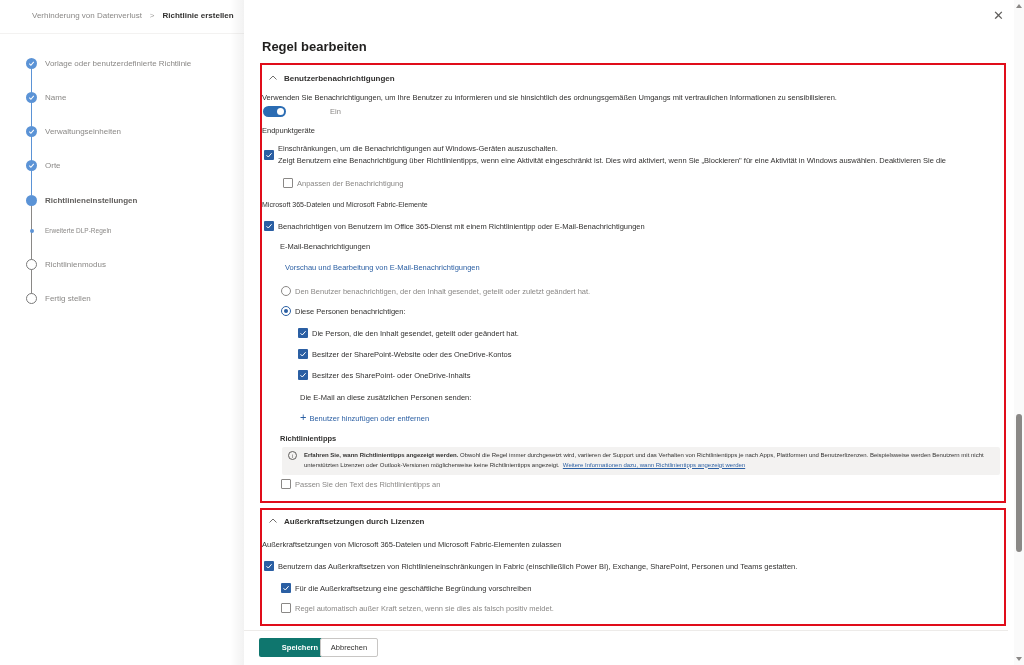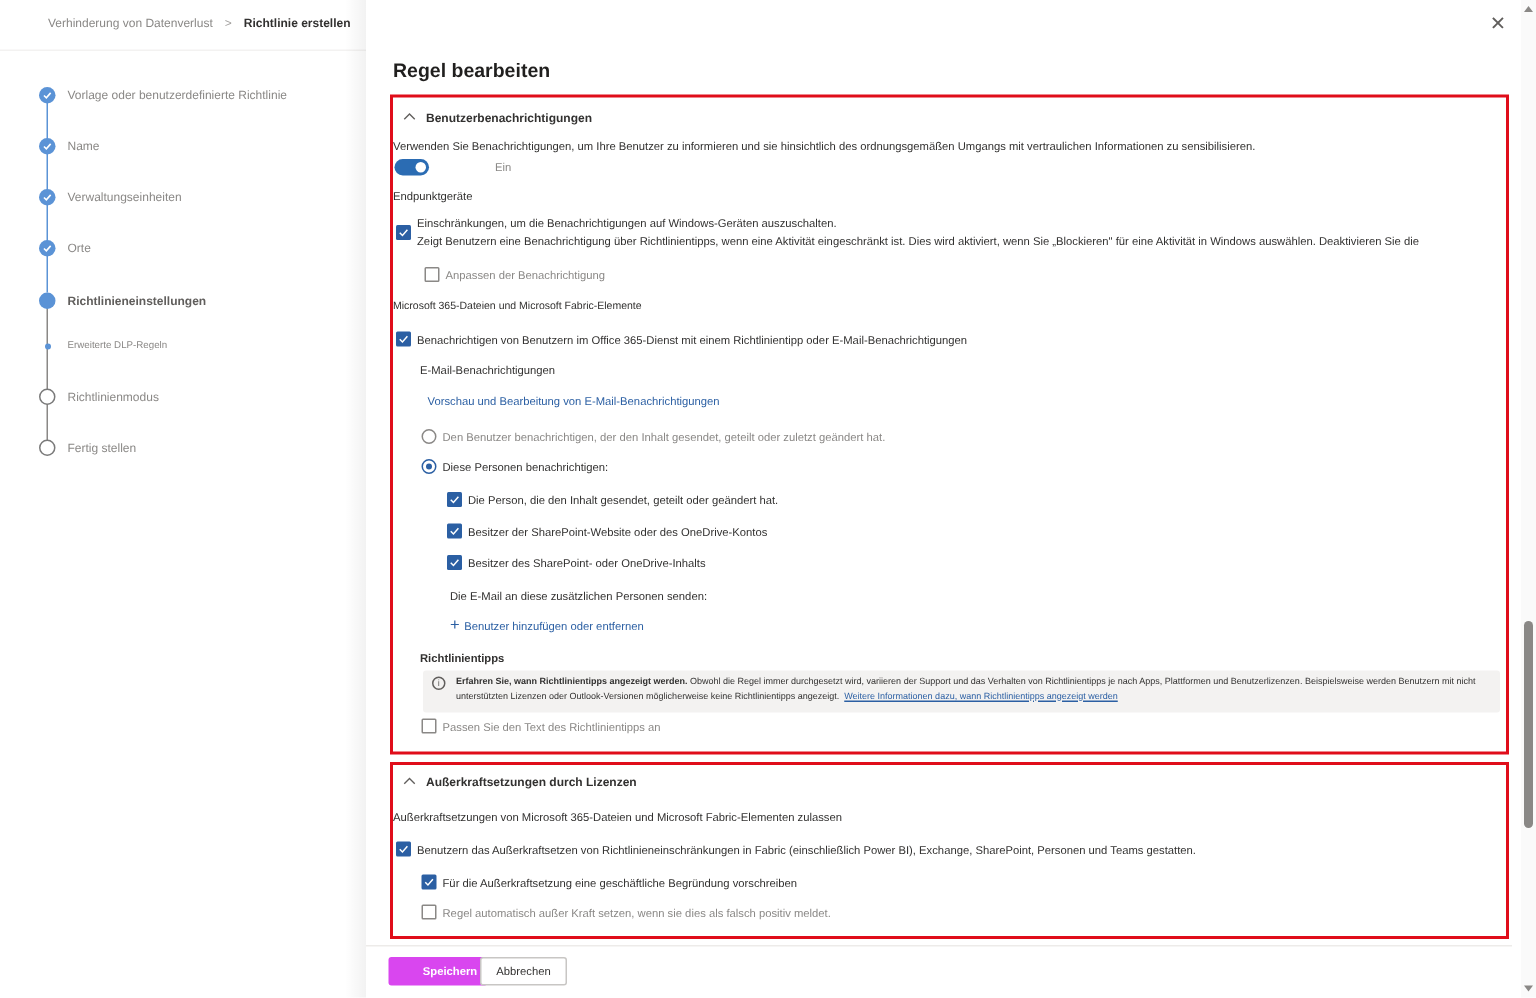--- a/index.html
+++ b/index.html
@@ -47,21 +47,21 @@
   .link { position: absolute; font-size: 7.5px; color: #2b5fa3; white-space: nowrap; cursor: pointer; }
   .info { position: absolute; left: 20px; top: 382px; width: 718px; height: 28px; background: #f3f2f1; border-radius: 2px; }
   .info .ic { position: absolute; left: 6px; top: 4px; width: 9px; height: 9px; border: 0.8px solid #605e5c; border-radius: 50%; font-size: 6px; color: #605e5c; text-align: center; line-height: 8px; }
   .info .txt { position: absolute; left: 22px; top: 4px; width: 690px; font-size: 6px; line-height: 9.5px; color: #323130; }
   .info .txt b { font-weight: bold; }
   .info .txt a { color: #2b5fa3; text-decoration: underline; }
   .para { position: absolute; font-size: 7.5px; line-height: 12px; color: #323130; }
 
   .footer-hr { position: absolute; left: 0; top: 630px; width: 764px; height: 1px; background: #edebe9; }
   .btn { position: absolute; top: 638px; height: 19px; font-size: 7.5px; border-radius: 2px; display: flex; align-items: center; justify-content: center; cursor: pointer; }
-  .btn.primary { left: 15px; width: 66px; background: #d946ef; color: #fff; font-weight: bold; padding-left: 16px; }
+  .btn.primary { left: 15px; width: 66px; background: #0f766e; color: #fff; font-weight: bold; padding-left: 16px; }
   .btn.secondary { left: 76px; width: 58px; border: 1px solid #c8c6c4; background: #fff; color: #323130; }
 
   .scroll { position: absolute; left: 770px; top: 0; width: 10px; height: 665px; background: #fafafa; }
   .scroll .arr { position: absolute; left: 2px; width: 0; height: 0; border-left: 3px solid transparent; border-right: 3px solid transparent; }
   .scroll .up { top: 4px; border-bottom: 4px solid #8a8886; }
   .scroll .down { bottom: 4px; border-top: 4px solid #8a8886; }
   .scroll .thumb { position: absolute; left: 2px; top: 414px; width: 6px; height: 138px; background: #8a8886; border-radius: 3px; }
 </style>
 </head>
 <body>

